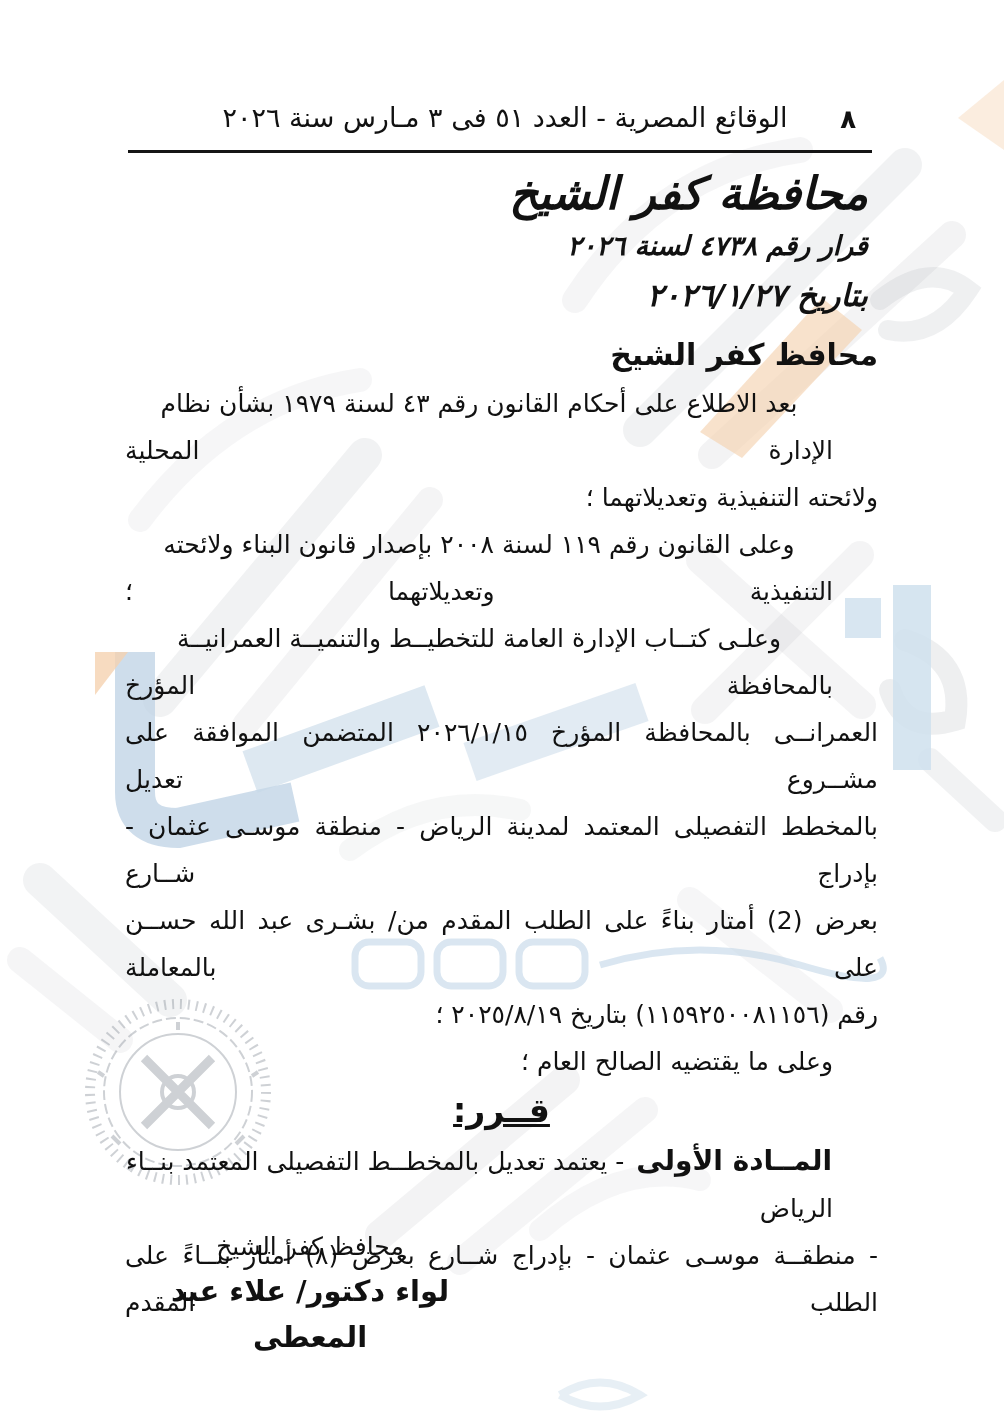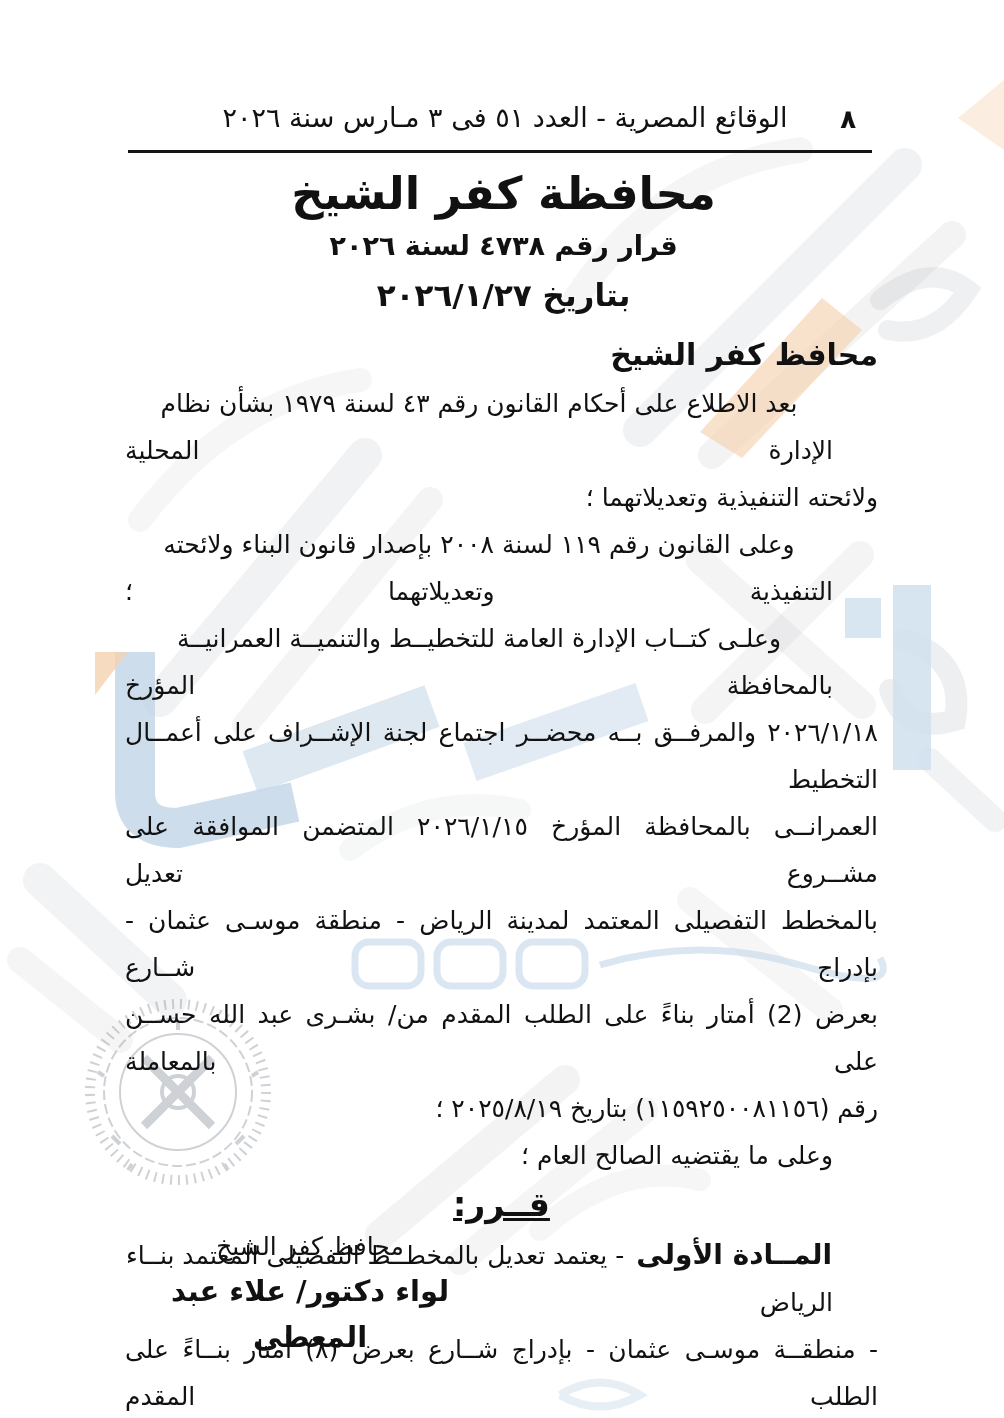--- a/index.html
+++ b/index.html
@@ -18,21 +18,21 @@
     font-size:26px;font-weight:bold;direction:rtl;
   }
   .gazette-line{
     position:absolute;top:102px;left:155px;width:700px;
     text-align:center;direction:rtl;
     font-size:27px;font-weight:normal;letter-spacing:0;
   }
   .rule{
     position:absolute;top:150px;left:128px;width:744px;height:3px;background:#151515;
   }
-  .masthead{position:absolute;top:168px;left:127px;width:753px;text-align:center;direction:rtl;}
+  .masthead{position:absolute;top:168px;left:115px;width:753px;text-align:right;direction:rtl;font-style:italic;}
   .gov-title{font-size:45px;font-weight:bold;line-height:1.15;}
   .decree-line{font-size:27px;font-weight:bold;margin-top:10px;}
   .date-line{font-size:31px;font-weight:bold;margin-top:16px;}
   .doc{
     position:absolute;top:330px;left:125px;width:753px;direction:rtl;
     font-size:25px;line-height:47px;
   }
   .authority{font-size:30px;font-weight:bold;text-align:right;line-height:50px;}
   .line{text-align:justify;text-align-last:justify;white-space:normal;}
   .line.right{text-align:right;text-align-last:right;}
@@ -121,21 +121,20 @@
       <div class="date-line">بتاريخ ٢٠٢٦/١/٢٧</div>
     </div>
 
     <div class="doc">
       <div class="authority">محافظ كفر الشيخ</div>
 
       <div class="line indent">بعد الاطلاع على أحكام القانون رقم ٤٣ لسنة ١٩٧٩ بشأن نظام الإدارة المحلية</div>
       <div class="line right">ولائحته التنفيذية وتعديلاتهما ؛</div>
       <div class="line indent">وعلى القانون رقم ١١٩ لسنة ٢٠٠٨ بإصدار قانون البناء ولائحته التنفيذية وتعديلاتهما ؛</div>
       <div class="line indent">وعلـى كتــاب الإدارة العامة للتخطيــط والتنميــة العمرانيــة بالمحافظة المؤرخ</div>
-      <div class="line">٢٠٢٦/١/١٨ والمرفــق بــه محضــر اجتماع لجنة الإشــراف على أعمــال التخطيط</div>
       <div class="line">العمرانــى بالمحافظة المؤرخ ٢٠٢٦/١/١٥ المتضمن الموافقة على مشــروع تعديل</div>
       <div class="line">بالمخطط التفصيلى المعتمد لمدينة الرياض - منطقة موسـى عثمان - بإدراج شــارع</div>
       <div class="line">بعرض (2) أمتار بناءً على الطلب المقدم من/ بشـرى عبد الله حســن على بالمعاملة</div>
       <div class="line right">رقم (١١٥٩٢٥٠٠٨١١٥٦) بتاريخ ٢٠٢٥/٨/١٩ ؛</div>
       <div class="line right indent">وعلى ما يقتضيه الصالح العام ؛</div>
 
       <div class="decision-word">قــرر:</div>
 
       <div class="line indent">
         <span class="article-label">المــادة الأولى</span><span>- يعتمد تعديل بالمخطــط التفصيلى المعتمد بنــاء الرياض</span>

